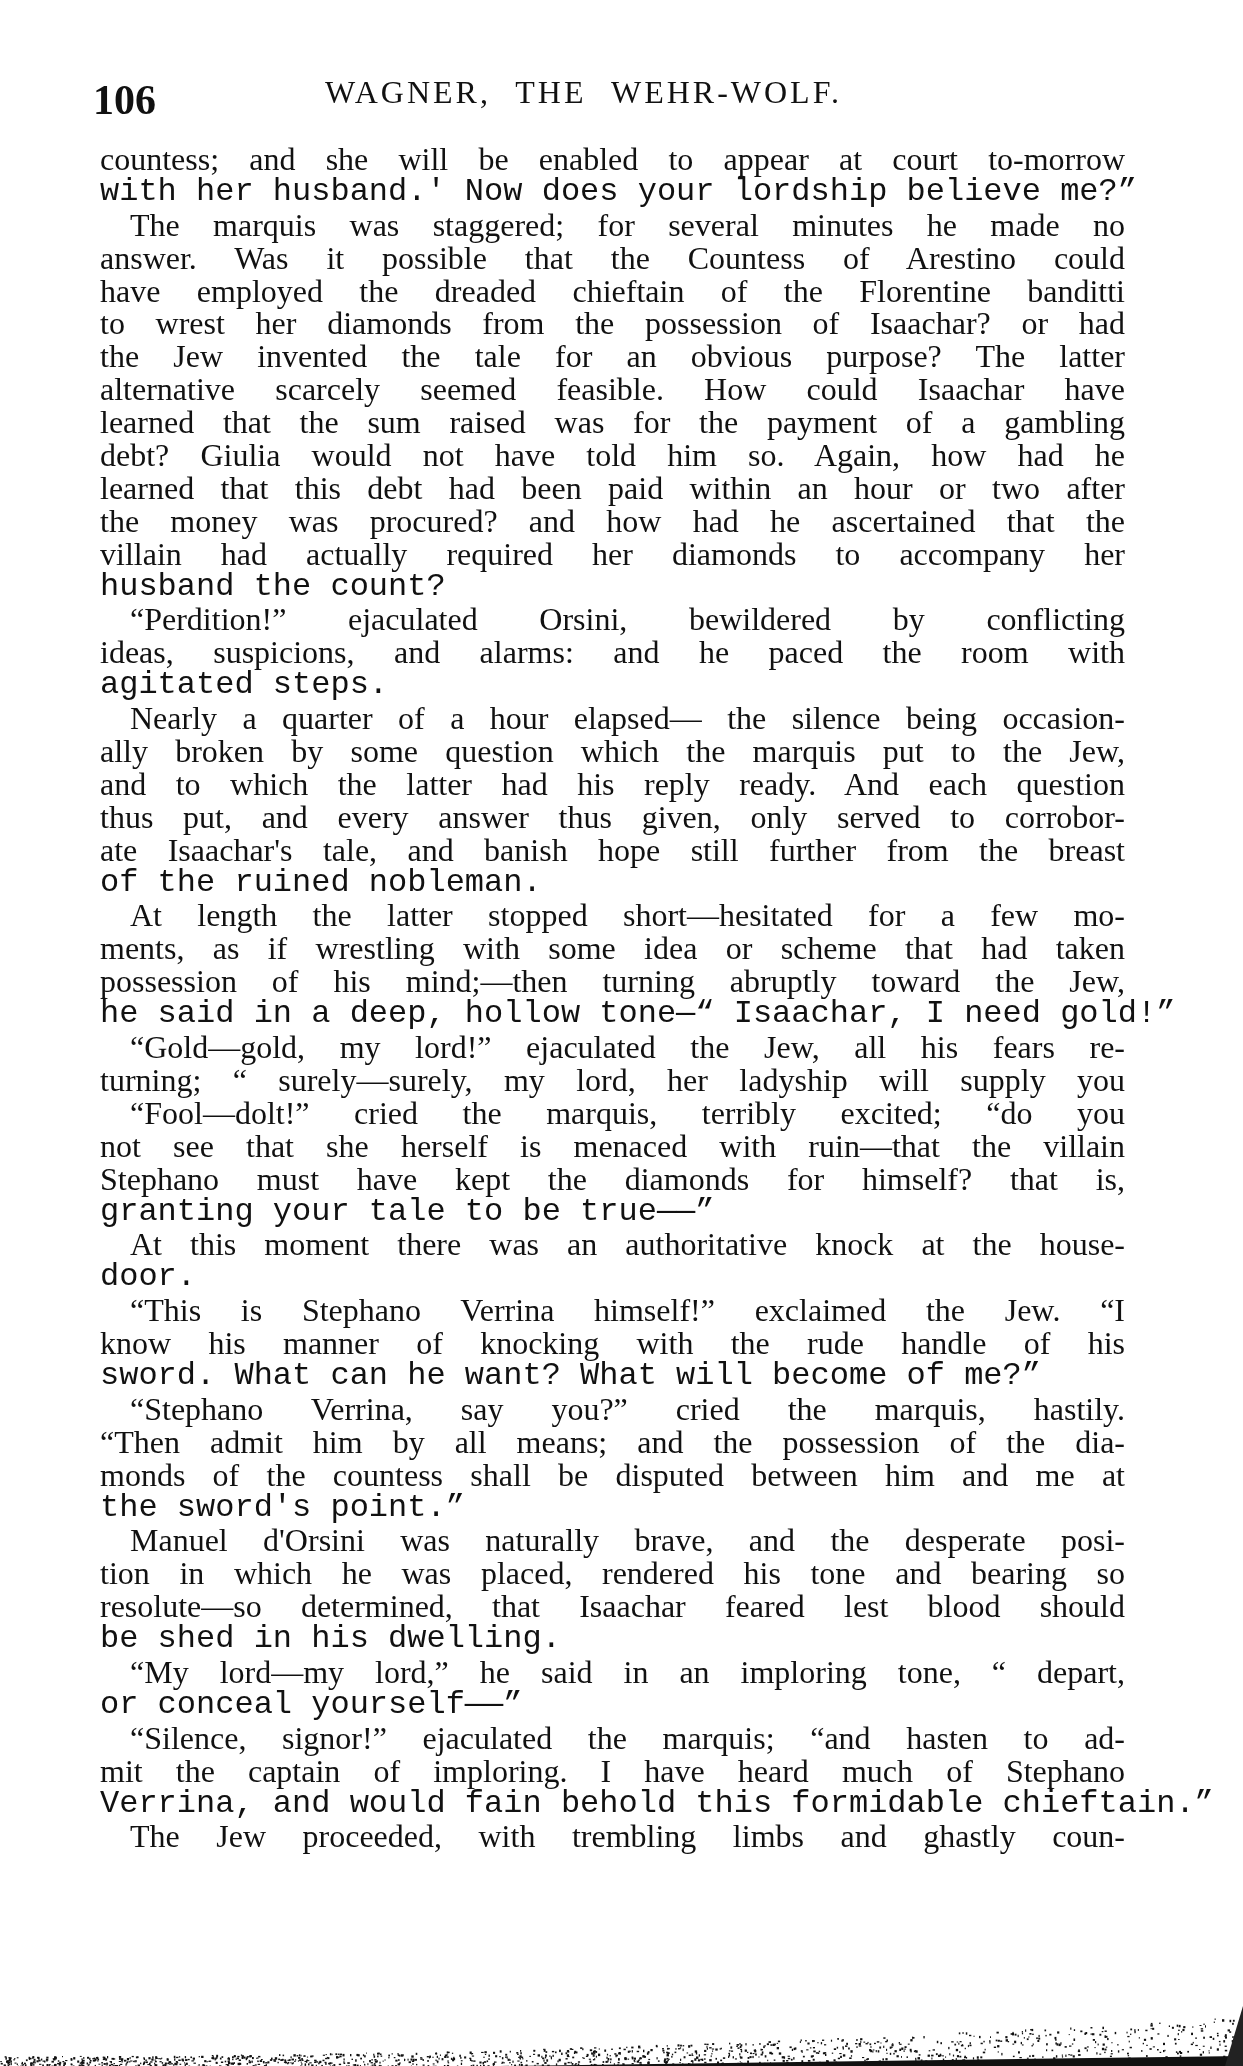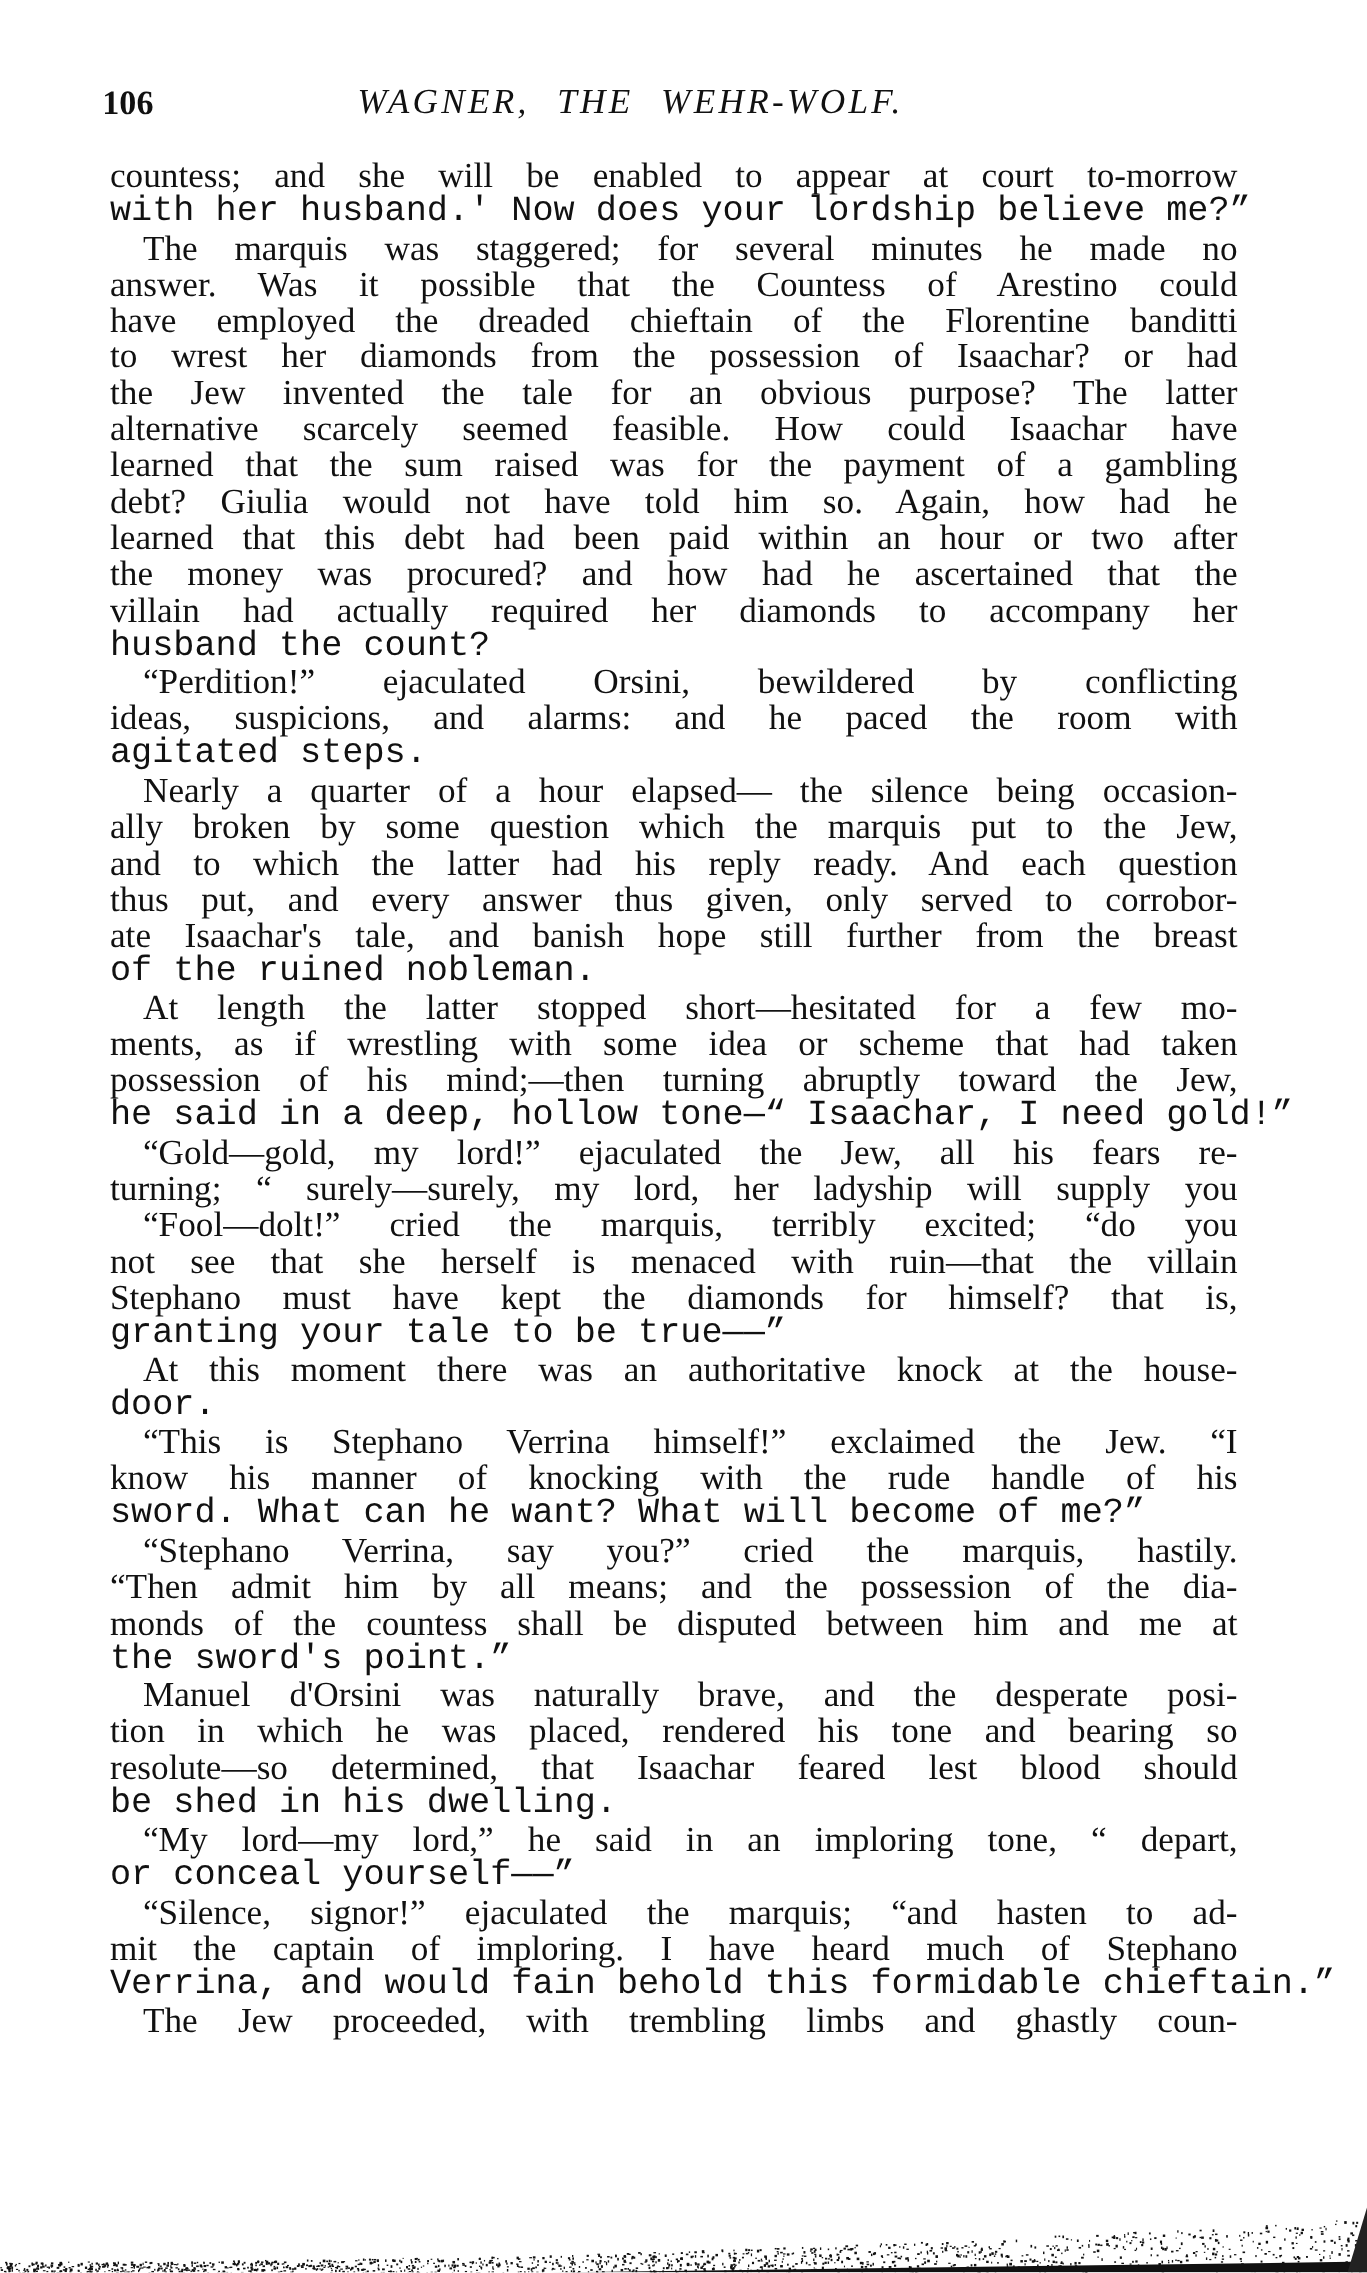--- a/index.html
+++ b/index.html
@@ -1,20 +1,20 @@
 <!DOCTYPE html>
 <html><head>
 <meta charset="utf-8">
 <style>
   html, body { margin:0; padding:0; background:#ffffff; }
   body { width:1243px; height:2066px; position:relative; overflow:hidden;
          font-family:"Liberation Serif","DejaVu Serif",serif; color:#111; }
-  .page-number { position:absolute; left:93px; top:76px; font-size:31px; font-weight:bold; }
+  .page-number { position:absolute; left:93px; top:76px; font-size:42px; font-weight:bold; }
   .running-head { position:absolute; left:325px; top:74px; width:600px; font-size:32px;
-                  font-style:italic; letter-spacing:3px; word-spacing:14px; white-space:nowrap; }
+                  letter-spacing:3px; word-spacing:14px; white-space:nowrap; }
   .body-text { position:absolute; left:100px; top:143px; width:1025px; }
   .line { display:block; height:32.9px; line-height:32.9px; font-size:32px;
           text-align:justify; text-align-last:justify; white-space:nowrap; overflow:visible; }
   .line.last { text-align-last:left;font-family:Liberation Mono, monospace; }
   .line.indent { padding-left:30px; }
   .scan-noise { position:absolute; left:0; bottom:0; width:1243px; height:80px; }
 </style>
 </head>
 <body>
 

